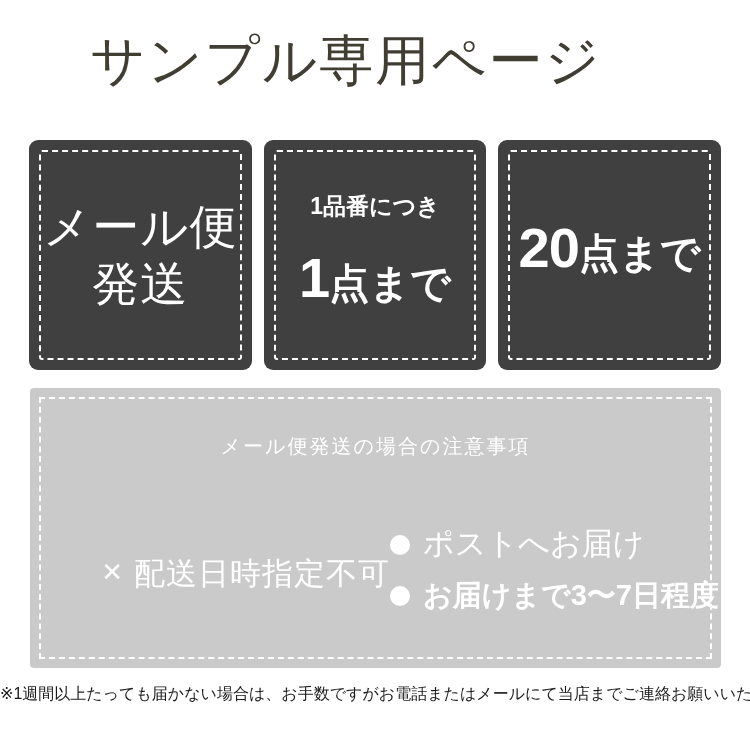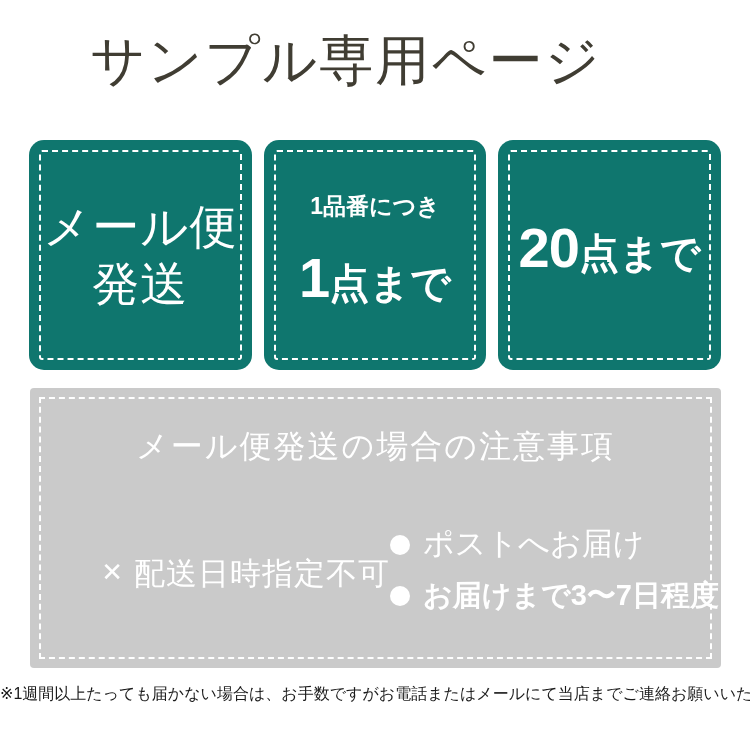--- a/index.html
+++ b/index.html
@@ -35,22 +35,22 @@
     position: absolute;
     left: 29px;
     top: 140px;
     width: 692px;
     height: 230px;
     display: flex;
     gap: 12px;
   }
   .card {
     position: relative;
-    background: #0f766e;
-    border-radius: 15px;
+    background: #404040;
+    border-radius: 9px;
     flex: 1 1 0;
     display: flex;
     flex-direction: column;
     align-items: center;
     justify-content: center;
     overflow: hidden;
   }
   .card-dash {
     position: absolute;
     left: 10px;
@@ -122,21 +122,21 @@
     border: 2px dashed #FFFFFF;
     pointer-events: none;
   }
   .notice-heading {
     position: absolute;
     left: 0;
     top: 43px;
     width: 100%;
     text-align: center;
     color: #ffffff;
-    font-size: 32px;
+    font-size: 20px;
     line-height: 30px;
     letter-spacing: 2px;
     font-weight: 400;
     white-space: nowrap;
   }
   .notice-body {
     position: absolute;
     left: 0;
     top: 110px;
     width: 100%;

